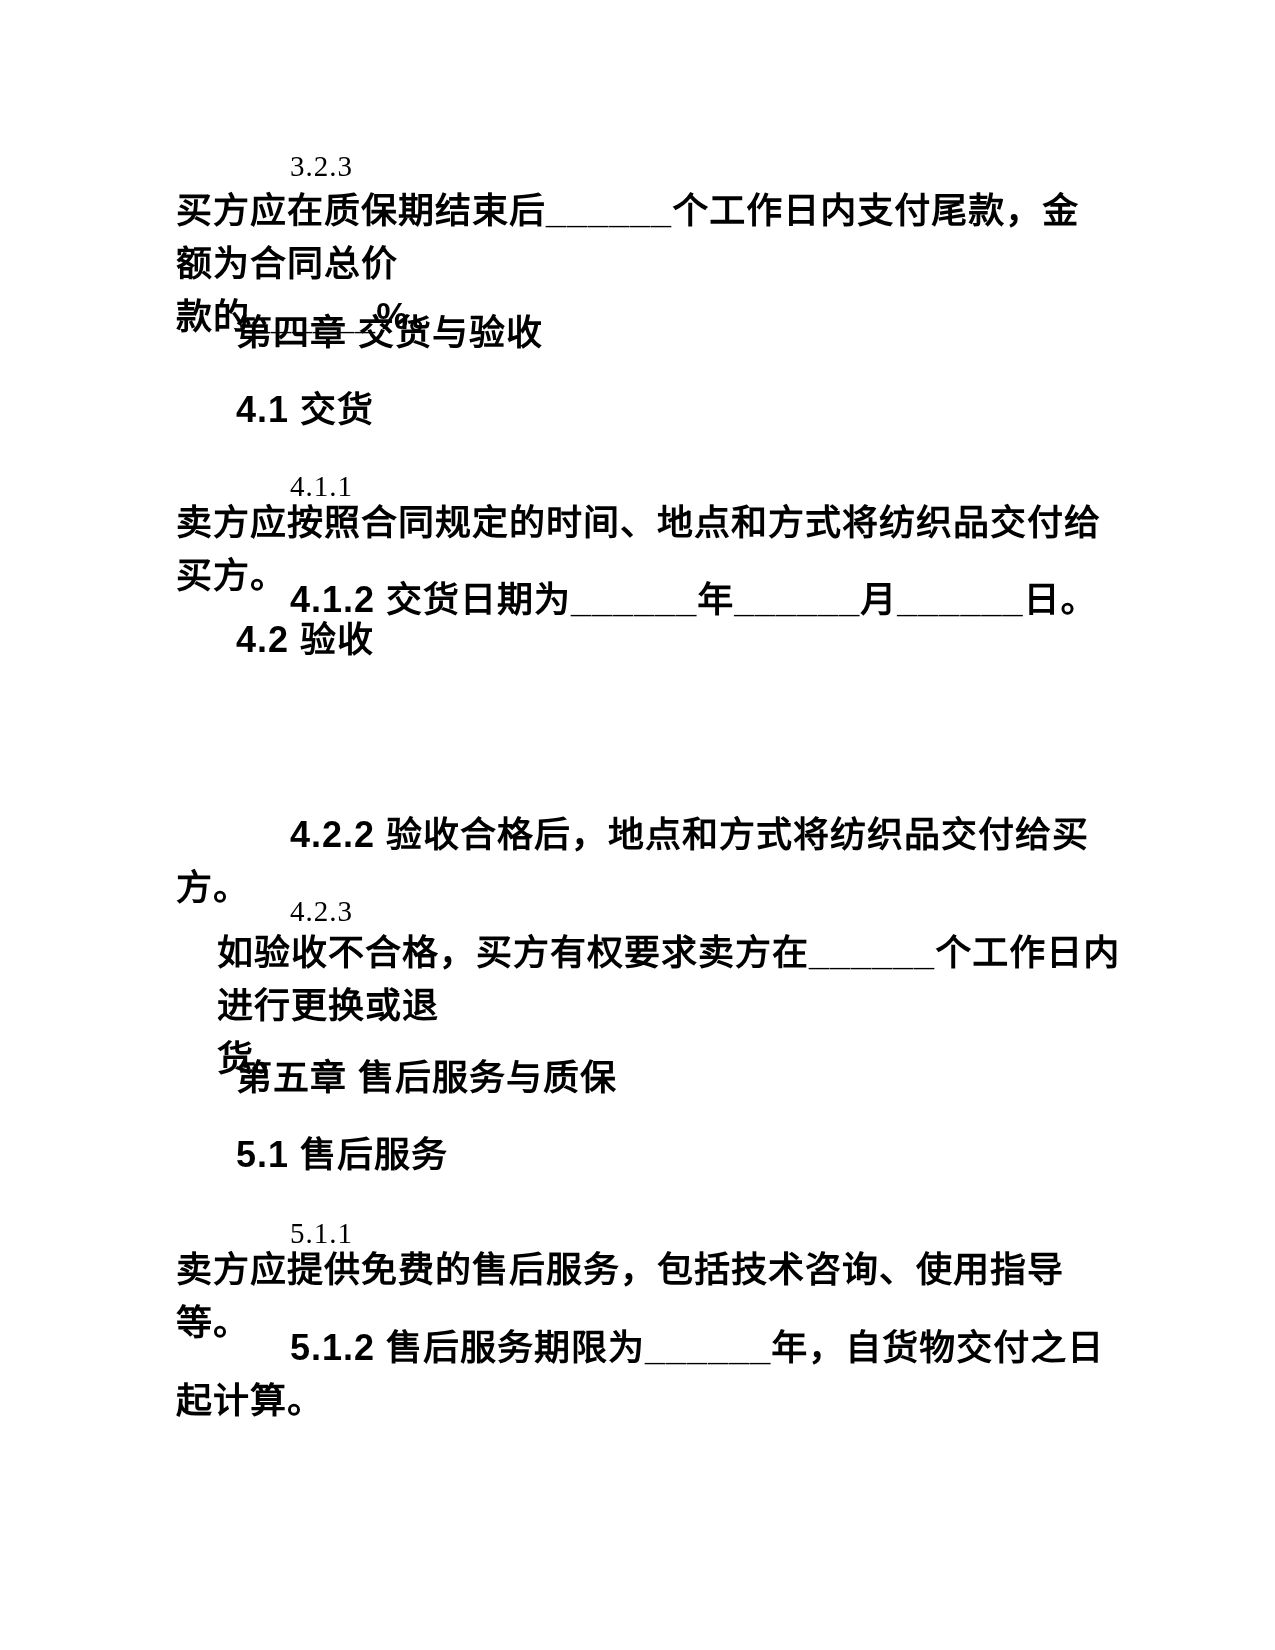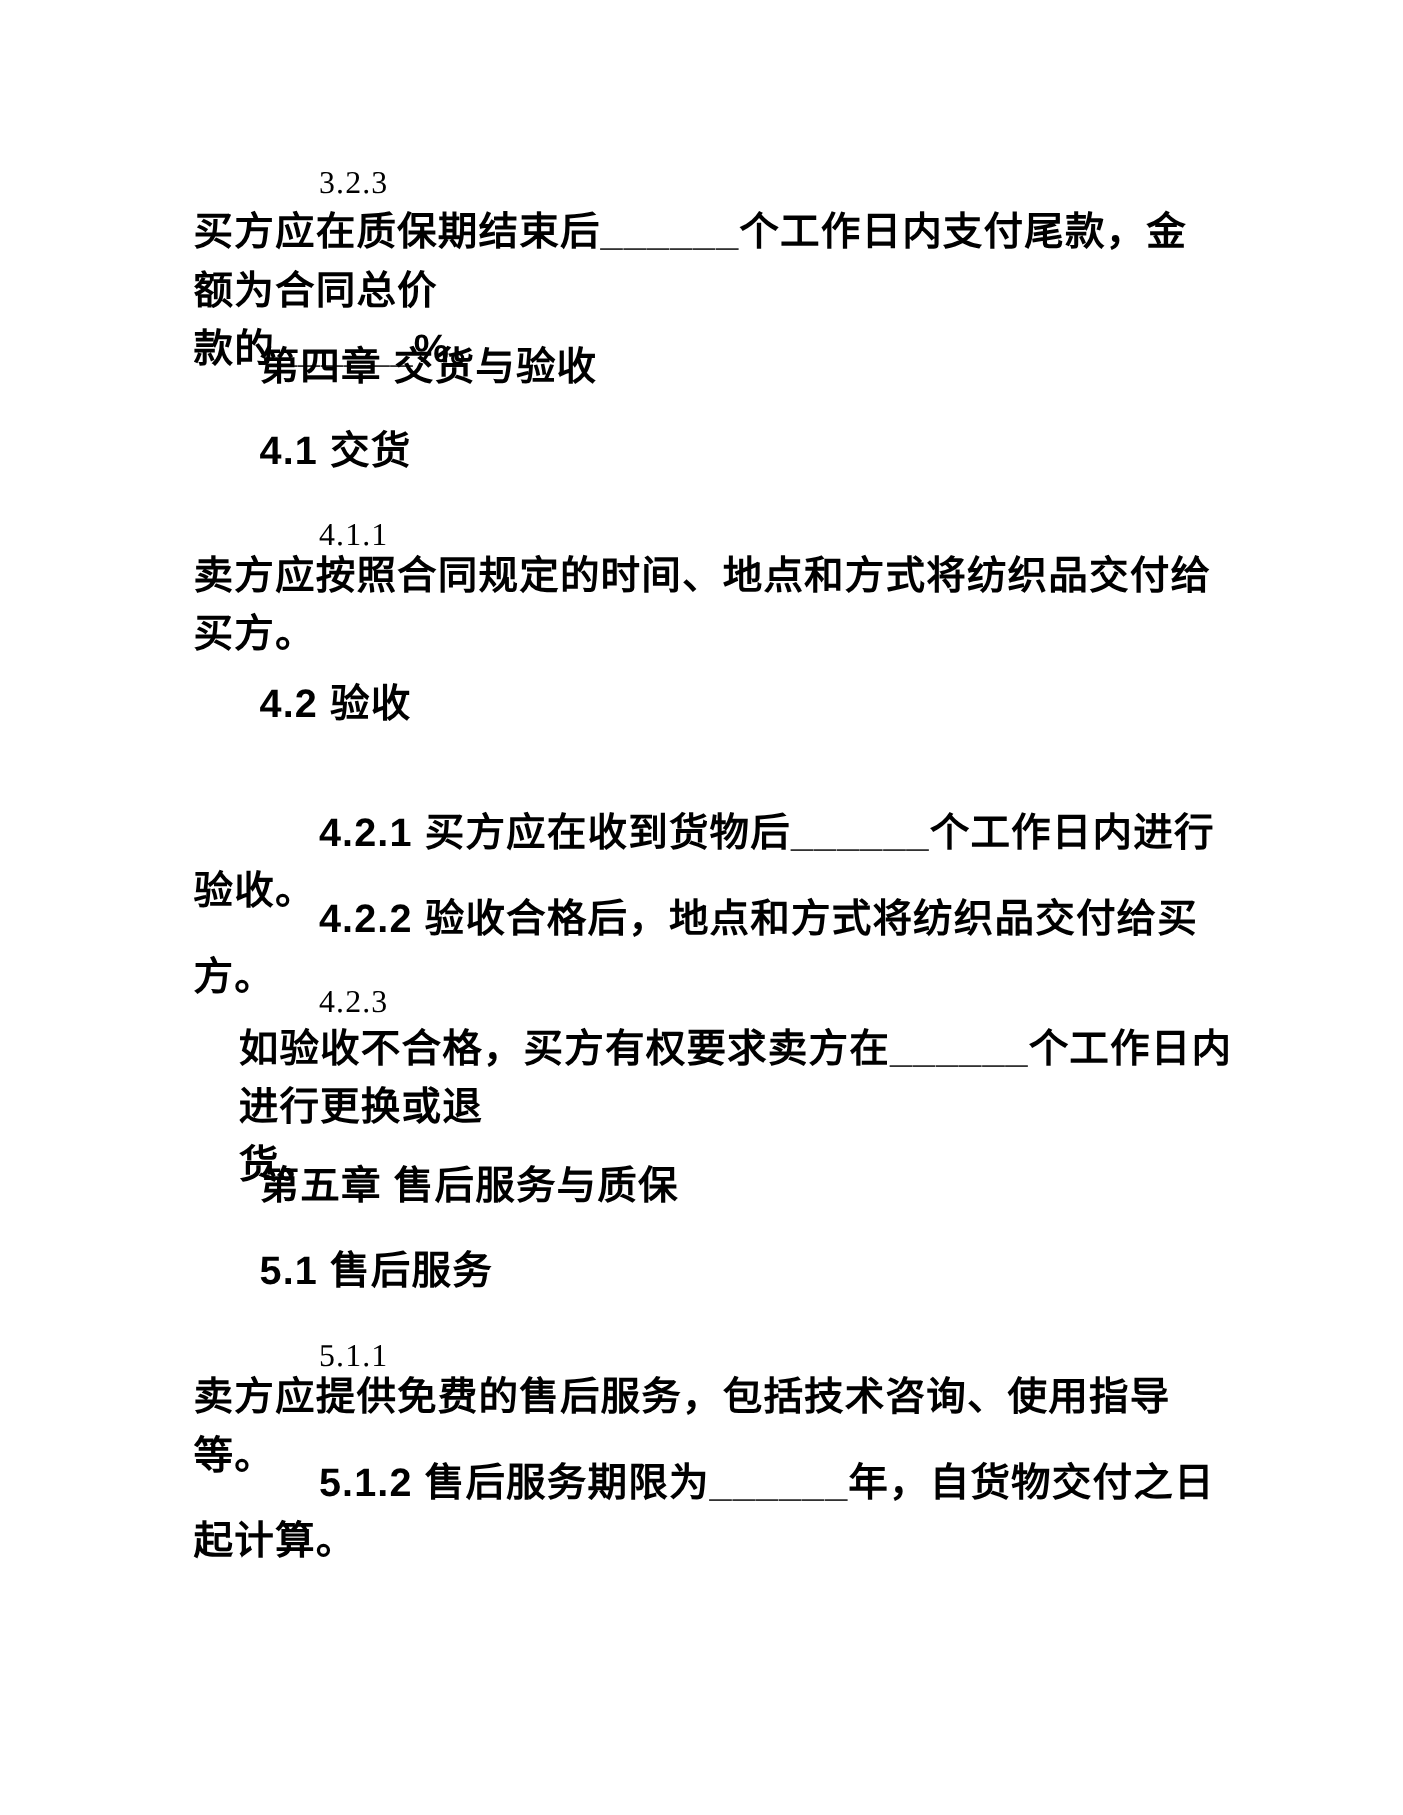--- a/index.html
+++ b/index.html
@@ -67,24 +67,24 @@
 款的______%。</p>
 
   <p class="para p2 indent-heading">第四章 交货与验收</p>
 
   <p class="para p3 indent-heading">4.1 交货</p>
 
   <p class="para p4 clause-number indent-clause">4.1.1</p>
 
   <p class="para p5">卖方应按照合同规定的时间、地点和方式将纺织品交付给买方。</p>
 
+  <p class="para p6 indent-clause">4.1.2 交货日期为______年______月______日。</p>
 
   <p class="para p7 indent-heading">4.2 验收</p>
 
-  <p class="para p8 indent-clause">4.2.1 买方应在收到货物后______个工作日内进行验收。</p>
 
   <p class="para p9 indent-clause">4.2.2 验收合格后，地点和方式将纺织品交付给买方。</p>
 
   <p class="para p10 clause-number indent-clause">4.2.3</p>
 
   <p class="para p11">如验收不合格，买方有权要求卖方在______个工作日内进行更换或退
 货。</p>
 
   <p class="para p12 indent-heading">第五章 售后服务与质保</p>
 

